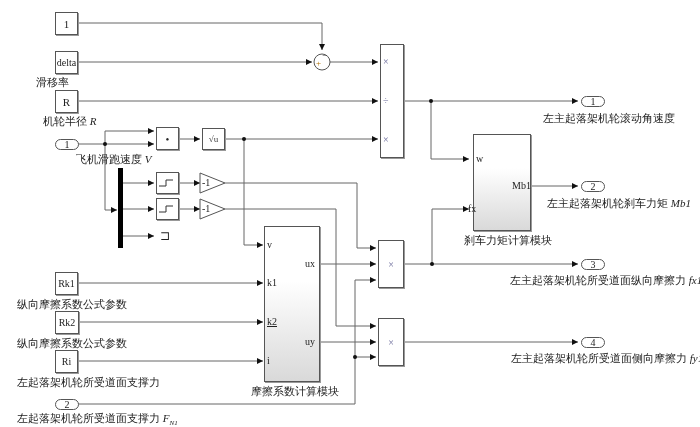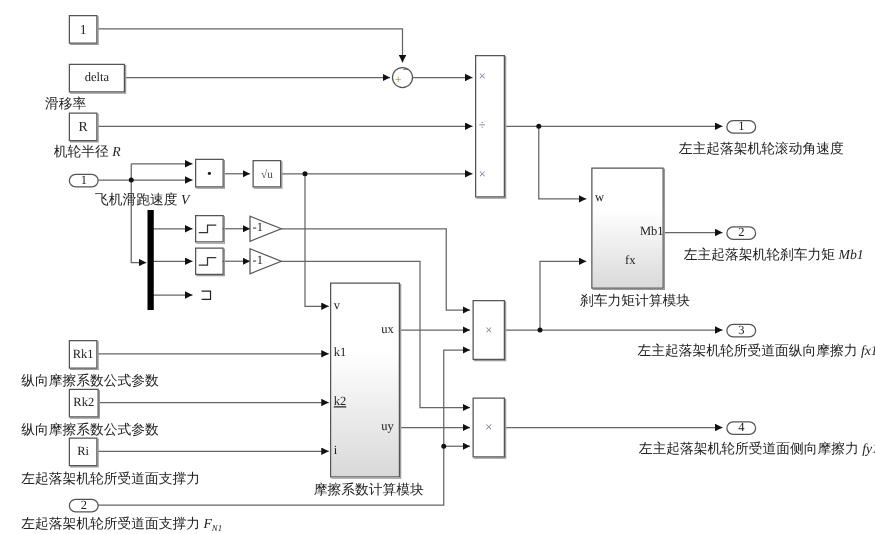--- a/index.html
+++ b/index.html
@@ -94,21 +94,21 @@
 
   <g stroke="#333" fill="none">
     <path d="M159,186 H166 V180 H173"></path>
     <path d="M159,212 H166 V206 H173"></path>
   </g>
 </svg>
 
 <div class="blk" style="left:55px;top:12px;width:23px;height:23px;">
     <span>1</span>
   </div>
-<div class="blk" style="left:55px;top:51px;width:45px;height:23px;font-size:10px;">
+<div class="blk" style="left:55px;top:51px;width:23px;height:23px;font-size:10px;">
     <span>delta</span>
   </div>
 <div class="lbl" style="left:36px;top:75px;">滑移率</div>
 <div class="blk" style="left:55px;top:90px;width:23px;height:23px;">
     <span>R</span>
   </div>
 <div class="lbl" style="left:43px;top:114px;"><span>机轮半径</span> <i>R</i></div>
 
 <div class="inport" style="left:55px;top:139px;width:24px;"><span>1</span></div>
 <div class="lbl" style="left:33px;top:152px;margin-left:43px;"><span>飞机滑跑速度</span> <i>V</i></div>
@@ -163,21 +163,21 @@
 
 <div class="blk" style="left:378px;top:240px;width:26px;height:48px;">
     <span class="op" style="position:static;">×</span>
   </div>
 <div class="blk" style="left:378px;top:318px;width:26px;height:48px;">
     <span class="op" style="position:static;">×</span>
   </div>
 
 <div class="sub" style="left:473px;top:134px;width:58px;height:97px;"></div>
 <div class="port" style="left:476px;top:153px;">w</div>
-<div class="port" style="left:500px;top:203px;">fx</div>
+<div class="port" style="left:468px;top:203px;">fx</div>
 <div class="port" style="left:512px;top:180px;">Mb1</div>
 <div class="lbl" style="left:464px;top:233px;">刹车力矩计算模块</div>
 
 <div class="inport" style="left:581px;top:96px;width:24px;"><span>1</span></div>
 <div class="lbl" style="left:543px;top:111px;">左主起落架机轮滚动角速度</div>
 
 <div class="inport" style="left:581px;top:181px;width:24px;"><span>2</span></div>
 <div class="lbl" style="left:547px;top:196px;"><span>左主起落架机轮刹车力矩</span> <i>Mb1</i></div>
 
 <div class="inport" style="left:581px;top:259px;width:24px;"><span>3</span></div>

